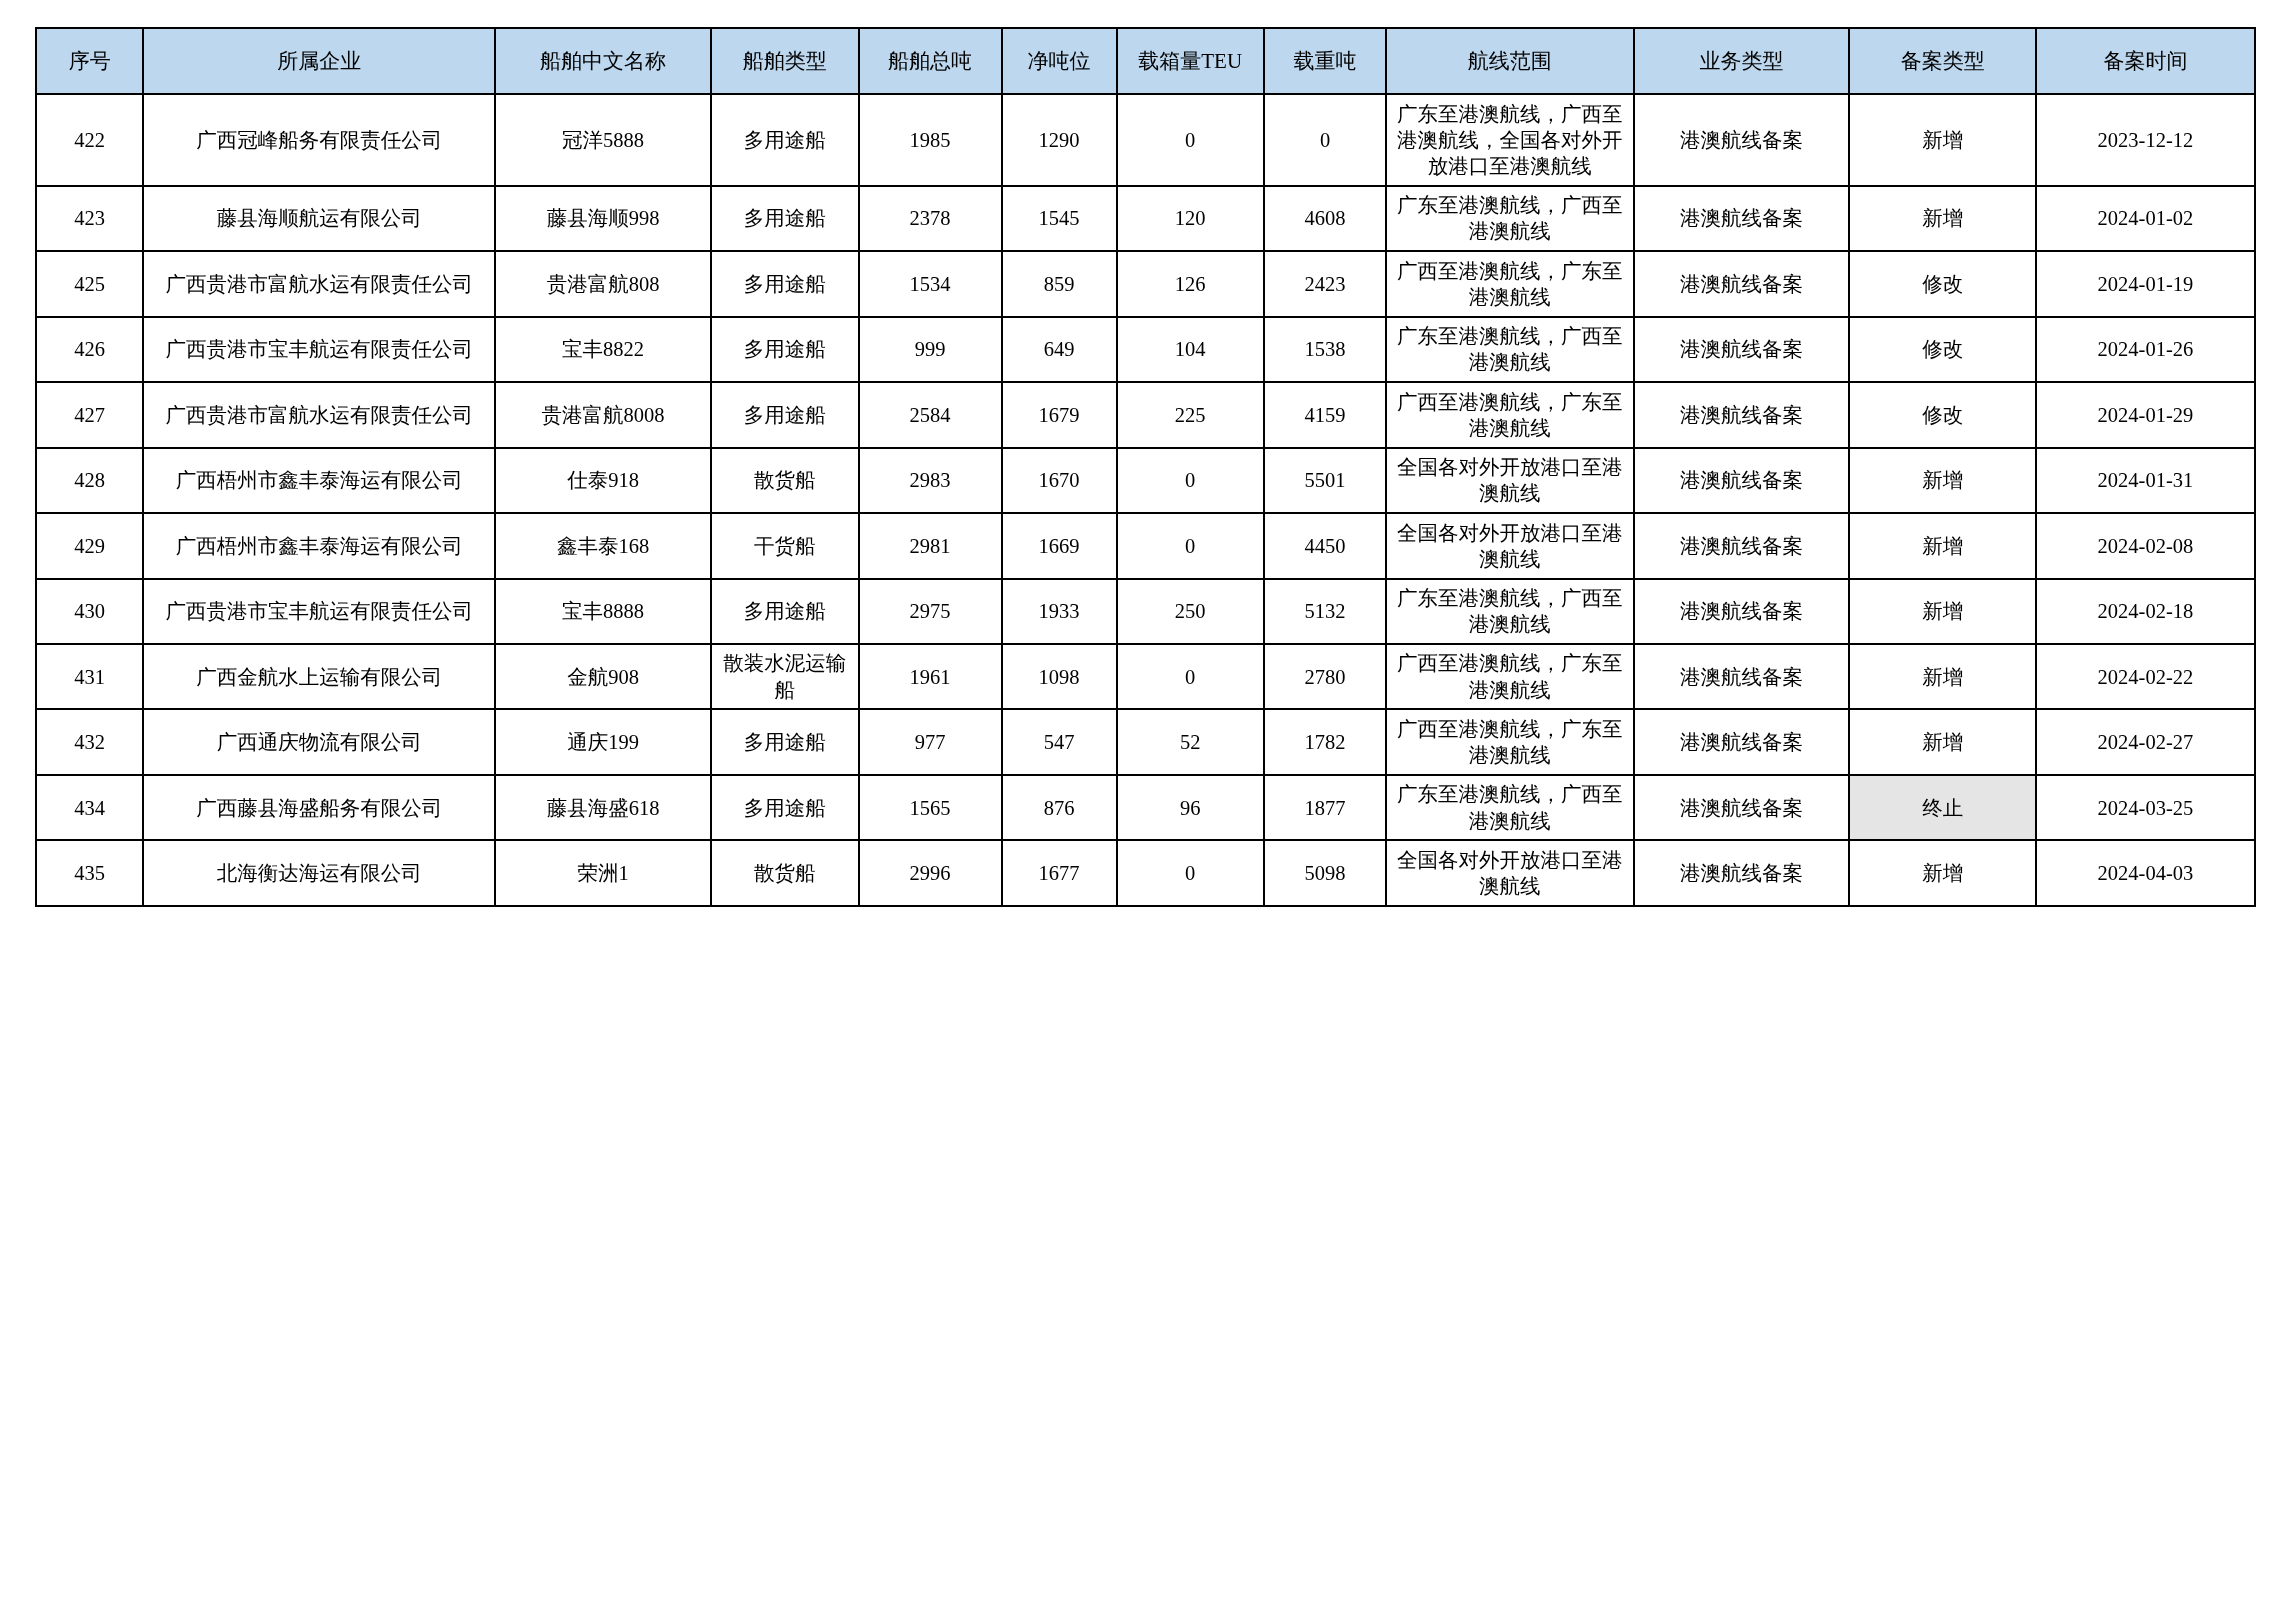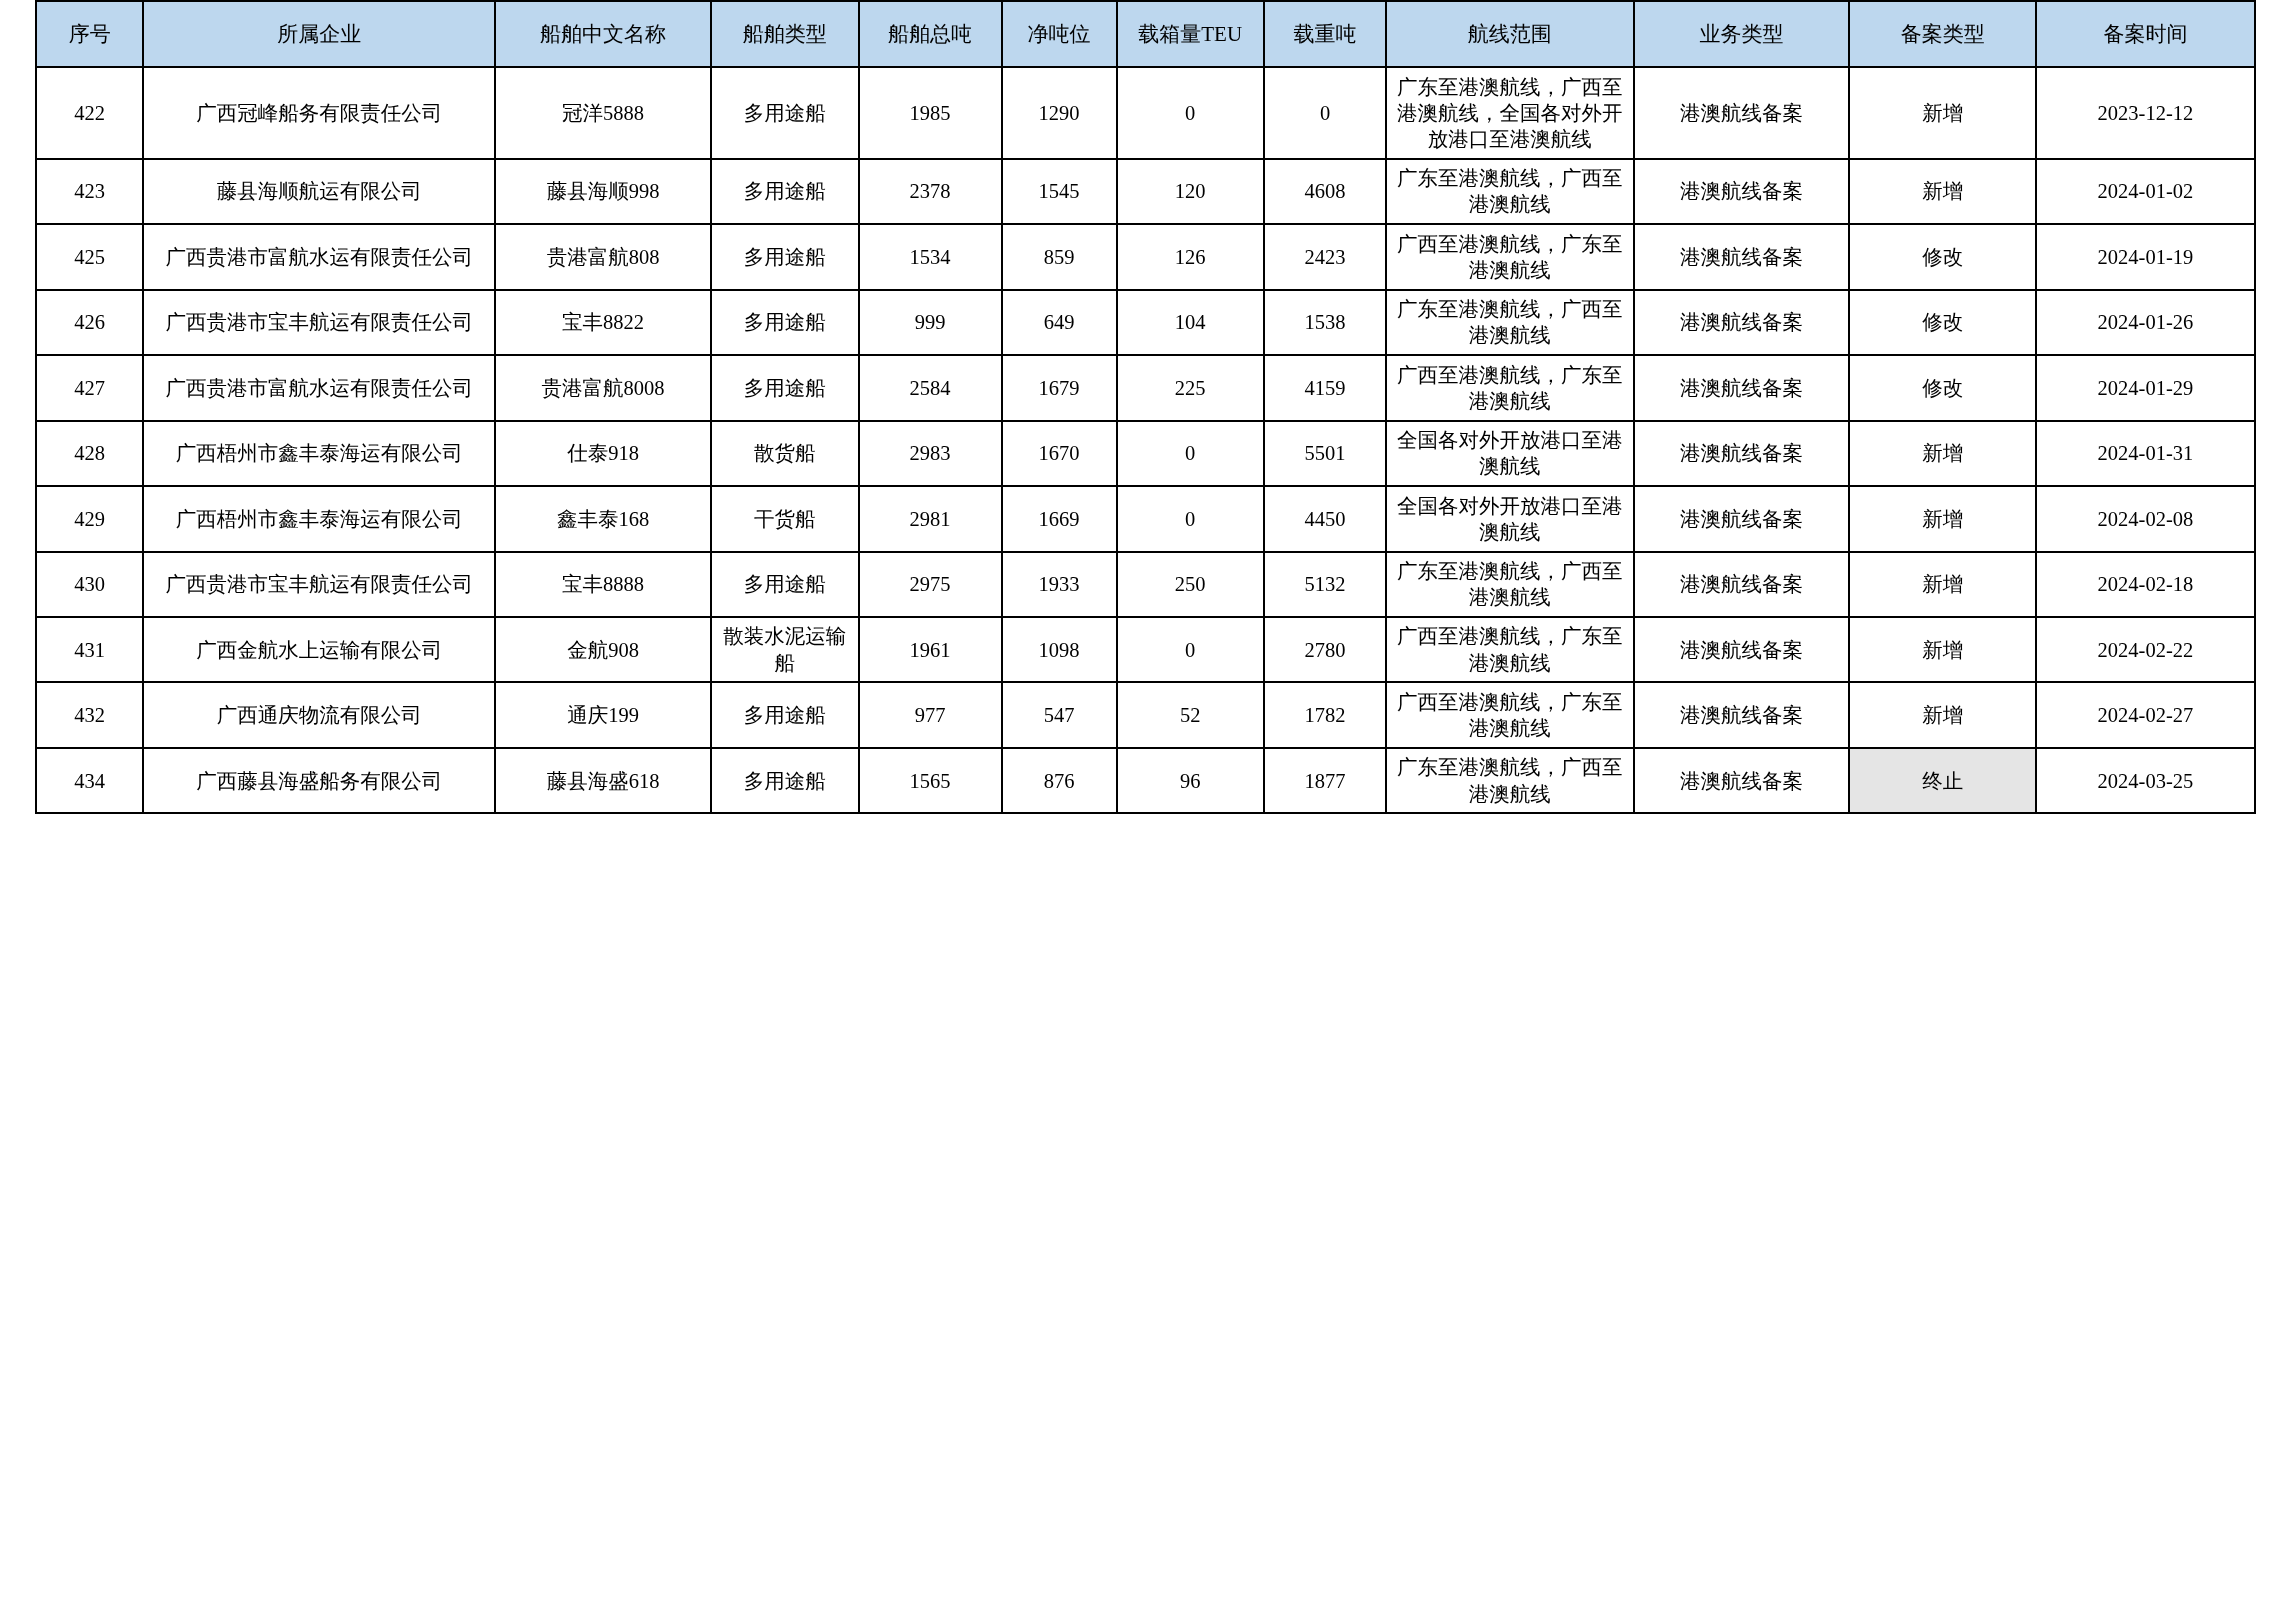--- a/index.html
+++ b/index.html
@@ -8,21 +8,21 @@
     background: #ffffff;
   }
   body {
     font-family: "Liberation Serif", "DejaVu Serif", serif;
     color: #000000;
   }
   .page {
     width: 2295px;
     height: 1623px;
     box-sizing: border-box;
-    padding: 0 35px 0 35px;
+    padding: 27px 35px 0 35px;
     background: #ffffff;
     position: relative;
   }
   table.ship-table {
     border-collapse: collapse;
     width: 2221px;
     table-layout: fixed;
   }
   table.ship-table th,
   table.ship-table td {
@@ -240,16 +240,30 @@
           <td>多用途船</td>
           <td>1565</td>
           <td>876</td>
           <td>96</td>
           <td>1877</td>
           <td>广东至港澳航线，广西至港澳航线</td>
           <td>港澳航线备案</td>
           <td class="highlight-cell">终止</td>
           <td>2024-03-25</td>
         </tr>
+        <tr>
+          <td>435</td>
+          <td>北海衡达海运有限公司</td>
+          <td>荣洲1</td>
+          <td>散货船</td>
+          <td>2996</td>
+          <td>1677</td>
+          <td>0</td>
+          <td>5098</td>
+          <td>全国各对外开放港口至港澳航线</td>
+          <td>港澳航线备案</td>
+          <td>新增</td>
+          <td>2024-04-03</td>
+        </tr>
       </tbody>
   </table>
 </div>
 
 
 </body></html>

